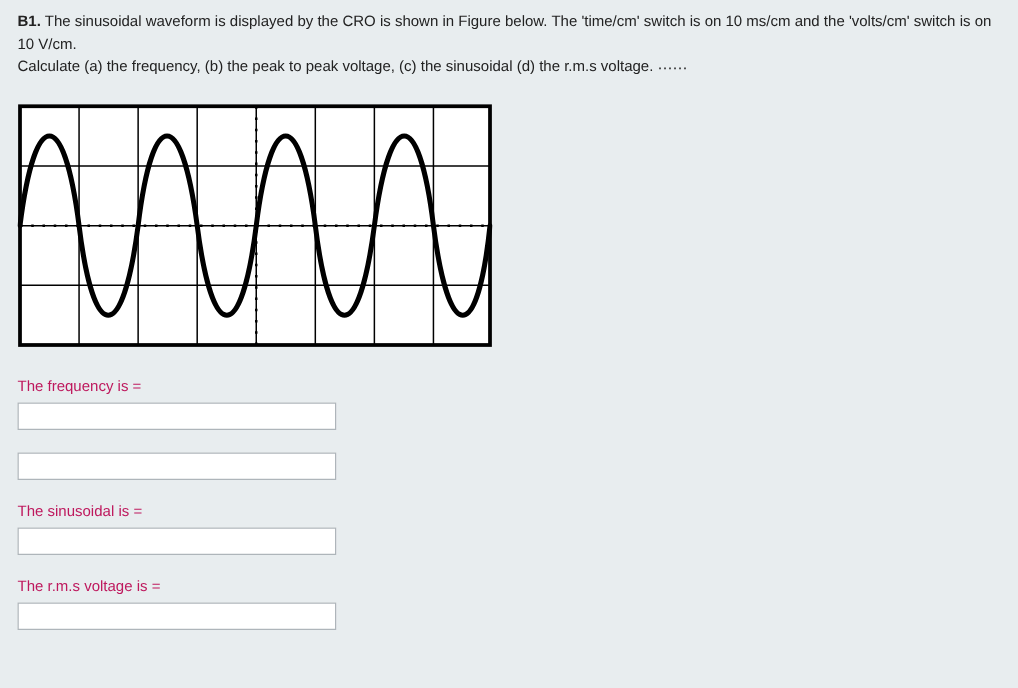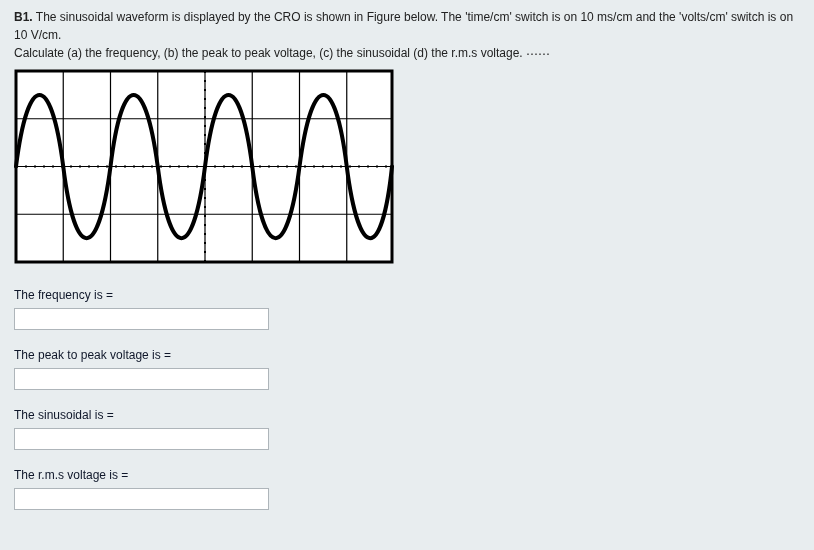--- a/index.html
+++ b/index.html
@@ -6,33 +6,33 @@
   body {
     background: #e8edef;
     font-family: Arial, sans-serif;
     font-size: 12px;
     color: #222;
     width: 814px;
     height: 550px;
     padding: 8px 14px;
     overflow: hidden;
   }
-  .question-header { line-height: 1.5; margin-bottom: 6px; }
+  .question-header { line-height: 1.5; margin-bottom: 20px; }
   .question-header .qnum { font-weight: bold; }
   .oscilloscope {
     width: 380px;
     height: 195px;
     margin: 4px 0 24px 0;
   }
   .answer-group { margin-bottom: 18px; }
   .answer-label {
     display: block;
     margin-bottom: 6px;
     font-size: 12px;
-    color: #0f172a;
+    color: #be185d;
   }
   .answer-input {
     width: 255px;
     height: 22px;
     border: 1px solid #aeb5ba;
     background: #fff;
     padding: 2px 4px;
     font-size: 12px;
     font-family: inherit;
   }
@@ -90,21 +90,20 @@
              C 345 193, 368 193, 378 97.5" fill="none" stroke="#000" stroke-width="4" stroke-linecap="round"></path>
   </svg>
 </div>
 
 <div class="answer-group">
   <label class="answer-label">The frequency is =</label>
   <input class="answer-input" type="text" value="" style="">
 </div>
 
 <div class="answer-group">
-  <label class="answer-label">The peak to peak voltage is =</label>
   <input class="answer-input" type="text" value="" style="">
 </div>
 
 <div class="answer-group">
   <label class="answer-label">The sinusoidal is =</label>
   <input class="answer-input" type="text" value="" style="">
 </div>
 
 <div class="answer-group">
   <label class="answer-label">The r.m.s voltage is =</label>

